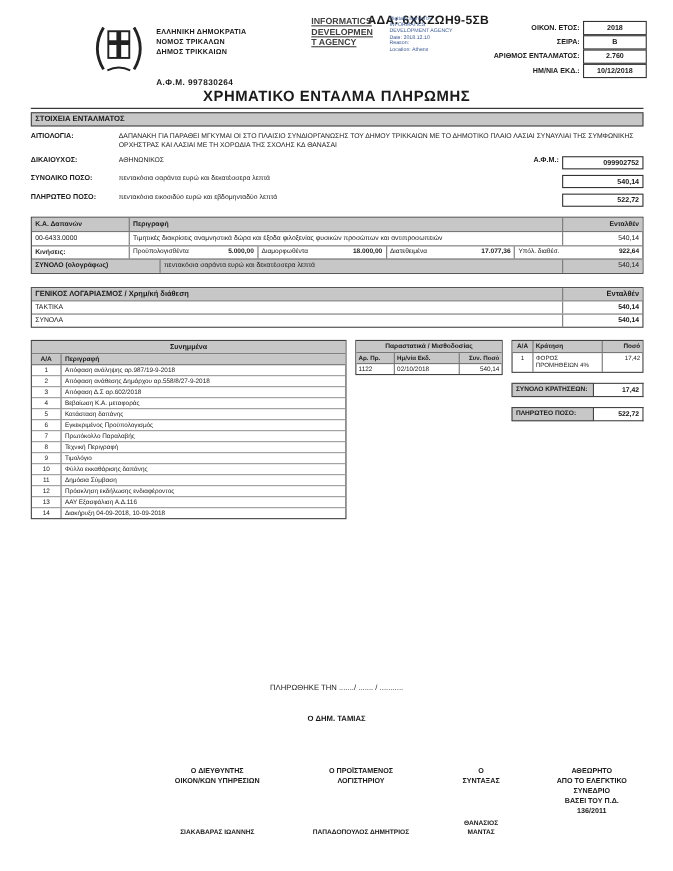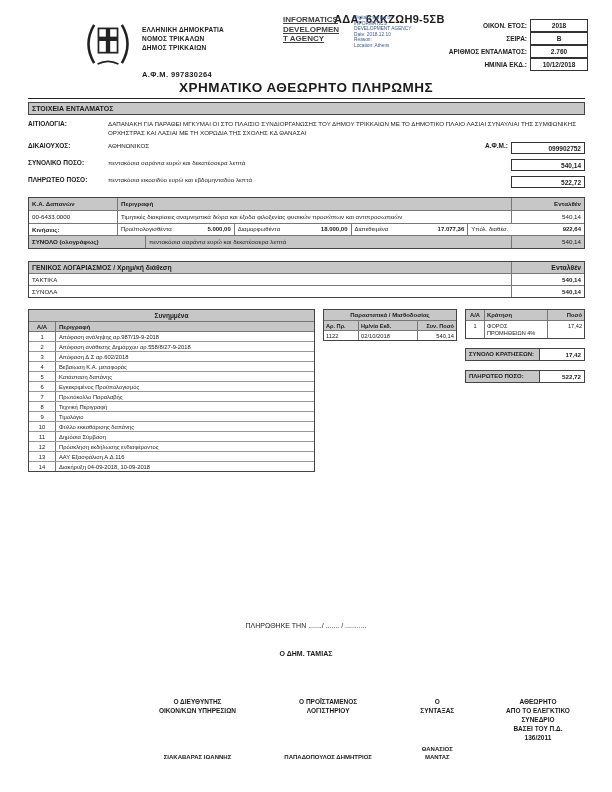--- a/index.html
+++ b/index.html
@@ -142,21 +142,21 @@
       <div class="meta-box">2.760</div>
     </div>
     <div class="meta-row">
       <div class="meta-label">ΗΜ/ΝΙΑ ΕΚΔ.:</div>
       <div class="meta-box">10/12/2018</div>
     </div>
   </div>
 
   <div class="afm-top">Α.Φ.Μ. 997830264</div>
 
-  <div class="title">ΧΡΗΜΑΤΙΚΟ ΑΘΕΩΡΗΤΟ ΠΛΗΡΩΜΗΣ</div>
+  <div class="title">ΧΡΗΜΑΤΙΚΟ ΕΝΤΑΛΜΑ ΠΛΗΡΩΜΗΣ</div>
   <div class="title-rule"></div>
 
   <div class="content">
 
     <div class="bar">ΣΤΟΙΧΕΙΑ ΕΝΤΑΛΜΑΤΟΣ</div>
 
     <div class="drow">
       <div class="dlabel">ΑΙΤΙΟΛΟΓΙΑ:</div>
       <div class="dtext">ΔΑΠΑΝΑΚΗ ΓΙΑ ΠΑΡΑΘΕΙ ΜΓΚΥΜΑΙ ΟΙ ΣΤΟ ΠΛΑΙΣΙΟ ΣΥΝΔΙΟΡΓΑΝΩΣΗΣ ΤΟΥ ΔΗΜΟΥ ΤΡΙΚΚΑΙΩΝ ΜΕ ΤΟ ΔΗΜΟΤΙΚΟ ΠΛΑΙΟ ΛΑΣΙΑΙ ΣΥΝΑΥΛΙΑΙ ΤΗΣ ΣΥΜΦΩΝΙΚΗΣ ΟΡΧΗΣΤΡΑΣ ΚΑΙ ΛΑΣΙΑΙ ΜΕ ΤΗ ΧΟΡΩΔΙΑ ΤΗΣ ΣΧΟΛΗΣ ΚΔ ΘΑΝΑΣΑΙ</div>
     </div>

